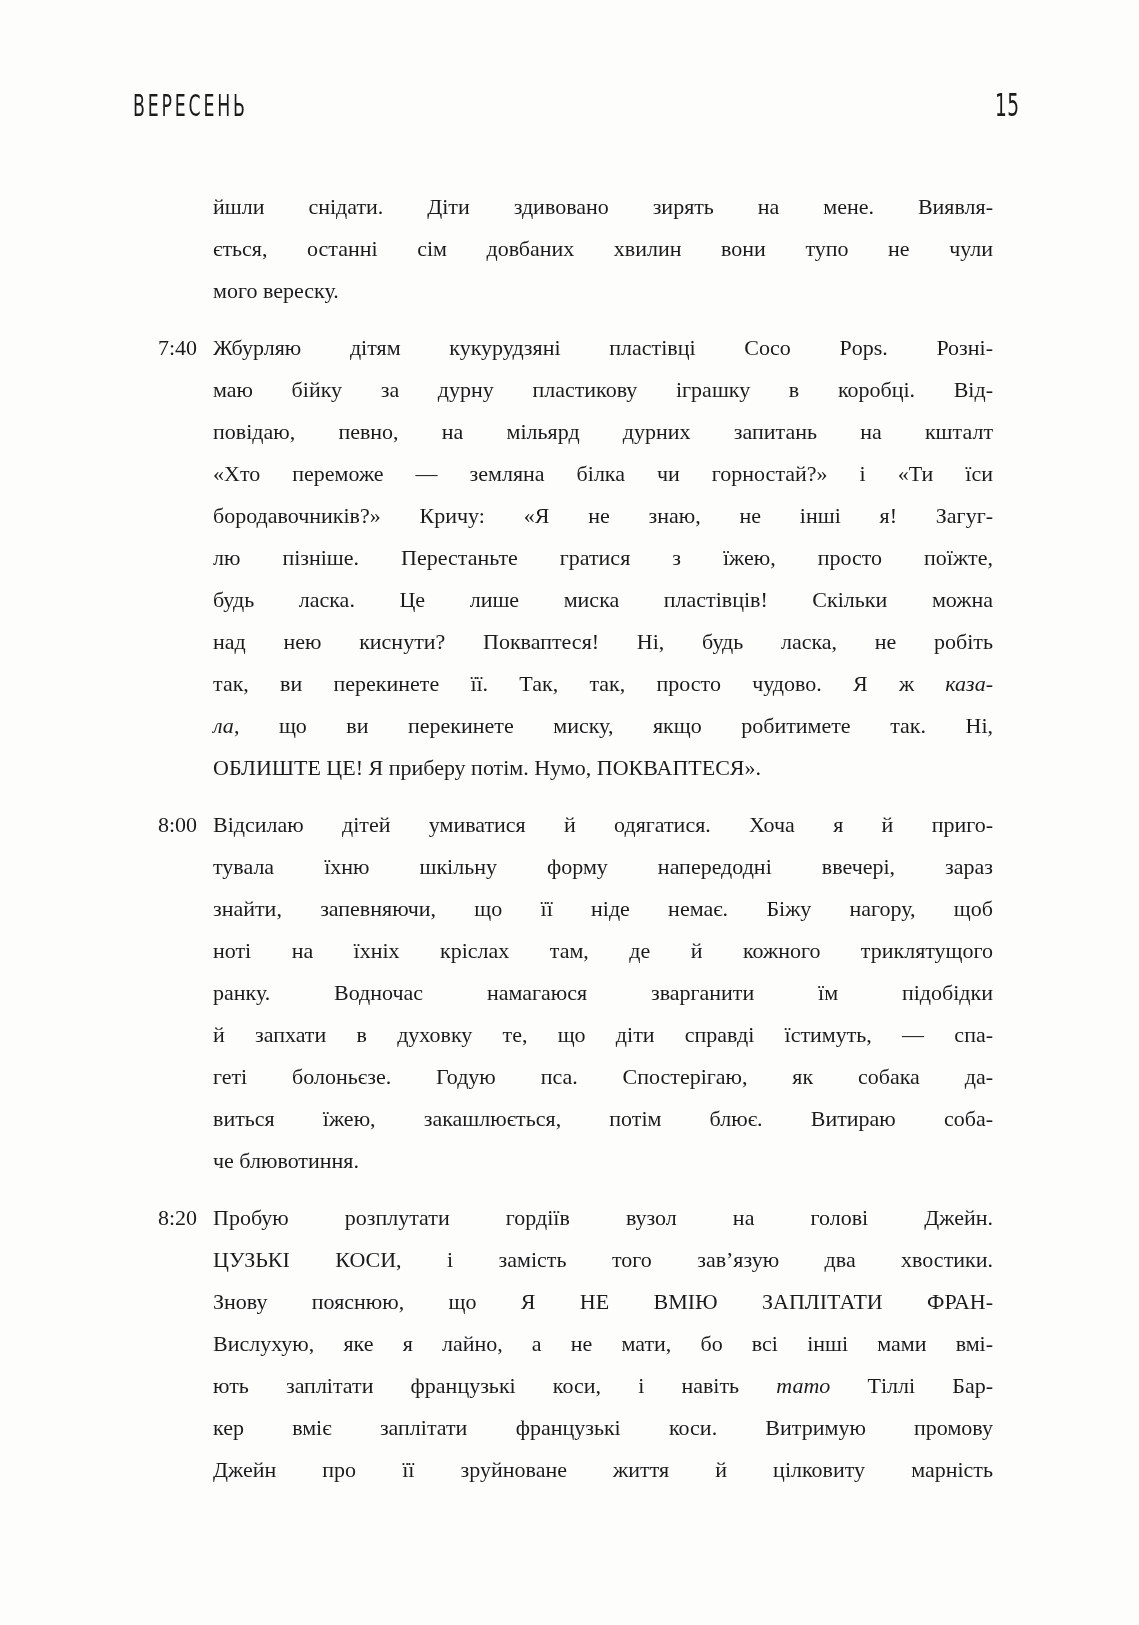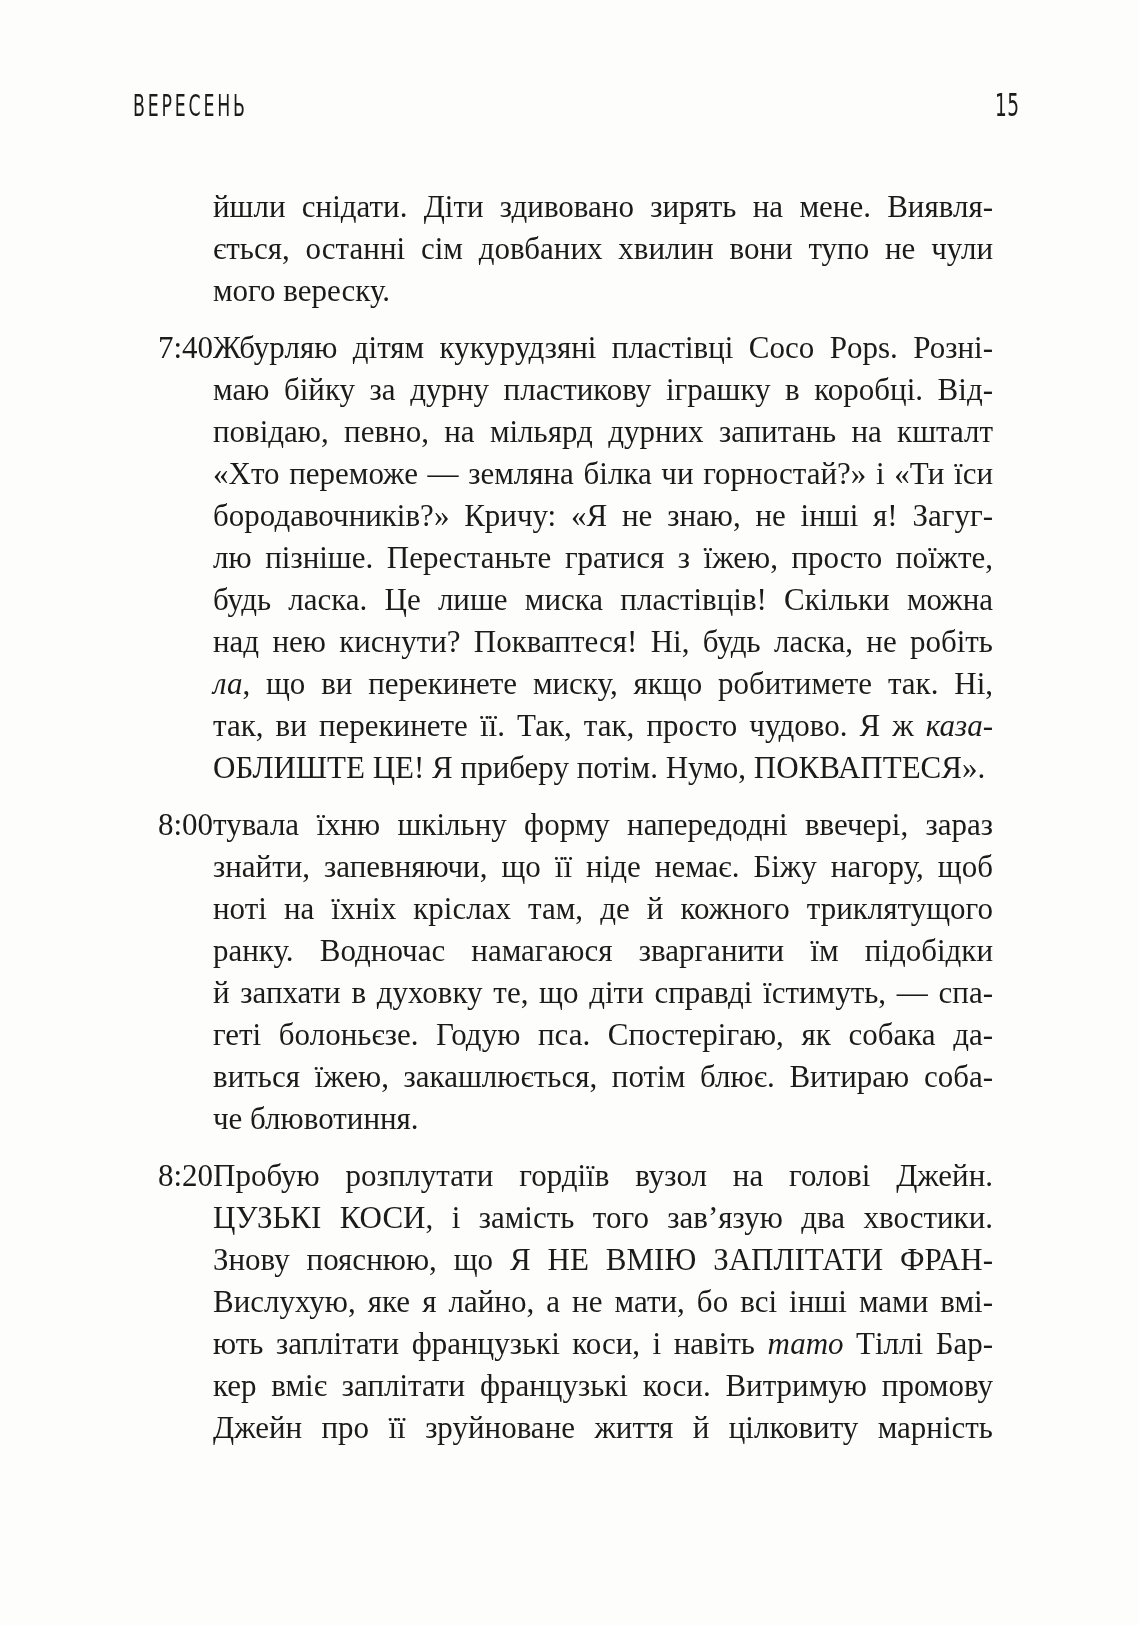--- a/index.html
+++ b/index.html
@@ -37,22 +37,22 @@
   }
   .content {
     position:absolute; top:186px; left:142px; width:851px;
   }
   .entry {
     display:grid;
     grid-template-columns:71px 780px;
     align-items:start;
   }
   .entry + .entry { margin-top:15px; }
-  .time, .para { font-size:31px; line-height:42px; }
-  .time { text-align:right; }
+  .time, .para { font-size:22px; line-height:42px; }
+  .time { text-align:center; }
   .line {
     text-align:justify;
     text-align-last:justify;
     -moz-text-align-last:justify;
     text-justify:inter-word;
   }
   .line.flush { text-align-last:left; -moz-text-align-last:left; }
   .line i { font-style:italic; }
 </style>
 </head>
@@ -76,28 +76,29 @@
         <div class="time">7:40</div>
         <div class="para">
           <div class="line"><span>Жбурляю дітям кукурудзяні пластівці Coco Pops. Розні-</span></div>
           <div class="line"><span>маю бійку за дурну пластикову іграшку в коробці. Від-</span></div>
           <div class="line"><span>повідаю, певно, на мільярд дурних запитань на кшталт</span></div>
           <div class="line"><span>«Хто переможе — земляна білка чи горностай?» і «Ти їси</span></div>
           <div class="line"><span>бородавочників?» Кричу: «Я не знаю, не інші я! Загуг-</span></div>
           <div class="line"><span>лю пізніше. Перестаньте гратися з їжею, просто поїжте,</span></div>
           <div class="line"><span>будь ласка. Це лише миска пластівців! Скільки можна</span></div>
           <div class="line"><span>над нею киснути? Покваптеся! Ні, будь ласка, не робіть</span></div>
+          <div class="line"><span>так, ви перекинете її. Так, так, просто чудово. Я ж </span><i>каза-</i></div>
           <div class="line"><i>ла</i><span>, що ви перекинете миску, якщо робитимете так. Ні,</span></div>
-          <div class="line"><span>так, ви перекинете її. Так, так, просто чудово. Я ж </span><i>каза-</i></div>
           <div class="line flush"><span>ОБЛИШТЕ ЦЕ! Я приберу потім. Нумо, ПОКВАПТЕСЯ».</span></div>
         </div>
       </div>
       <div class="entry">
         <div class="time">8:00</div>
         <div class="para">
+          <div class="line"><span>Відсилаю дітей умиватися й одягатися. Хоча я й приго-</span></div>
           <div class="line"><span>тувала їхню шкільну форму напередодні ввечері, зараз</span></div>
           <div class="line"><span>знайти, запевняючи, що її ніде немає. Біжу нагору, щоб</span></div>
           <div class="line"><span>ноті на їхніх кріслах там, де й кожного триклятущого</span></div>
           <div class="line"><span>ранку. Водночас намагаюся зварганити їм підобідки</span></div>
           <div class="line"><span>й запхати в духовку те, що діти справді їстимуть, — спа-</span></div>
           <div class="line"><span>геті болоньєзе. Годую пса. Спостерігаю, як собака да-</span></div>
           <div class="line"><span>виться їжею, закашлюється, потім блює. Витираю соба-</span></div>
           <div class="line flush"><span>че блювотиння.</span></div>
         </div>
       </div>

